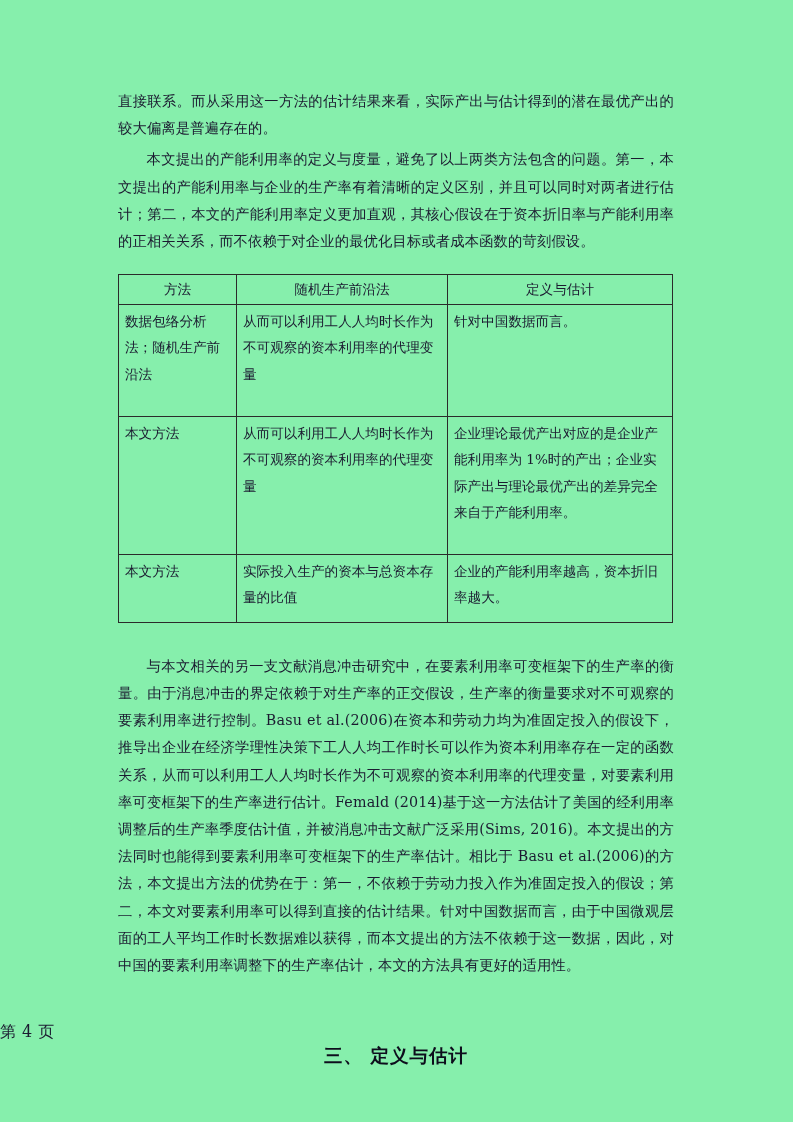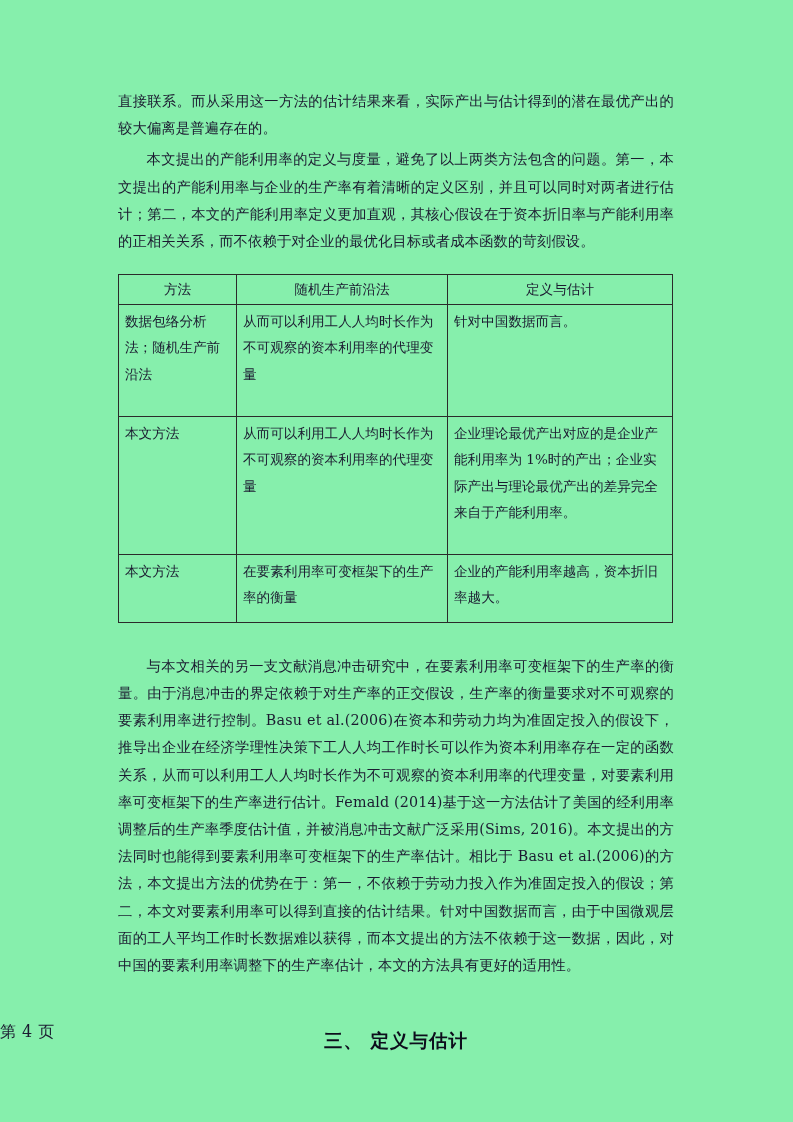--- a/index.html
+++ b/index.html
@@ -99,21 +99,21 @@
   .row-h3 td { height: 60px; margin-top: 36px; }
 
   
   .section-heading {
     text-align: center;
     font-family: "DejaVu Sans", "Liberation Sans", sans-serif;
     font-weight: bold;
     font-size: 18.5px;
     letter-spacing: 1px;
     color: #0d0d1c;
-    margin: 0;
+    margin: 15px;
   }
 
   
   .footer {
     position: absolute;
     left: 0;
     top: 1022px;
     width: 793px;
     font-size: 16px;
     color: #1b1b30;
@@ -154,21 +154,21 @@
           <td>从而可以利用工人人均时长作为不可观察的资本利用率的代理变量</td>
           <td>针对中国数据而言。</td>
         </tr>
         <tr class="row-h2">
           <td>本文方法</td>
           <td>从而可以利用工人人均时长作为不可观察的资本利用率的代理变量</td>
           <td>企业理论最优产出对应的是企业产能利用率为 1%时的产出；企业实际产出与理论最优产出的差异完全来自于产能利用率。</td>
         </tr>
         <tr class="row-h3">
           <td>本文方法</td>
-          <td>在要素利用率可变框架下的生产率的衡量</td>
+          <td>实际投入生产的资本与总资本存量的比值</td>
           <td>企业的产能利用率越高，资本折旧率越大。</td>
         </tr>
       </tbody>
     </table>
 
     <div class="block-gap-lg"></div>
 
     <p class="para indent">与本文相关的另一支文献消息冲击研究中，在要素利用率可变框架下的生产率的衡量。由于消息冲击的界定依赖于对生产率的正交假设，生产率的衡量要求对不可观察的要素利用率进行控制。Basu et al.(2006)在资本和劳动力均为准固定投入的假设下，推导出企业在经济学理性决策下工人人均工作时长可以作为资本利用率存在一定的函数关系，从而可以利用工人人均时长作为不可观察的资本利用率的代理变量，对要素利用率可变框架下的生产率进行估计。Femald (2014)基于这一方法估计了美国的经利用率调整后的生产率季度估计值，并被消息冲击文献广泛采用(Sims, 2016)。本文提出的方法同时也能得到要素利用率可变框架下的生产率估计。相比于 Basu et al.(2006)的方法，本文提出方法的优势在于：第一，不依赖于劳动力投入作为准固定投入的假设；第二，本文对要素利用率可以得到直接的估计结果。针对中国数据而言，由于中国微观层面的工人平均工作时长数据难以获得，而本文提出的方法不依赖于这一数据，因此，对中国的要素利用率调整下的生产率估计，本文的方法具有更好的适用性。</p>
 
     <div class="block-gap-lg"></div>

